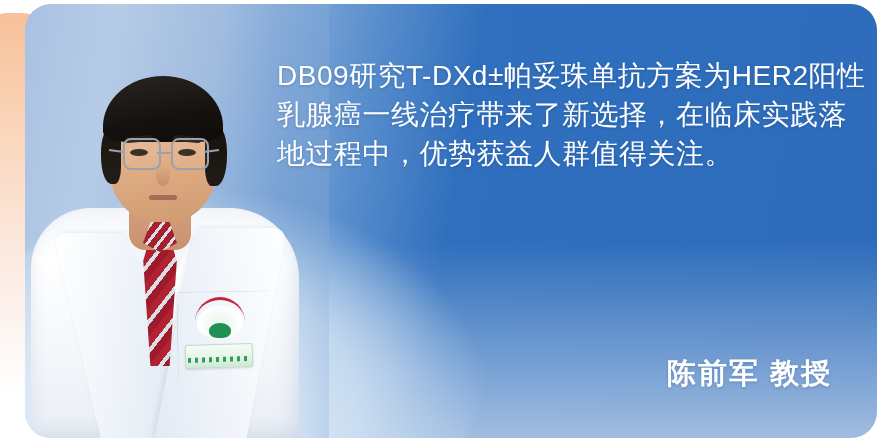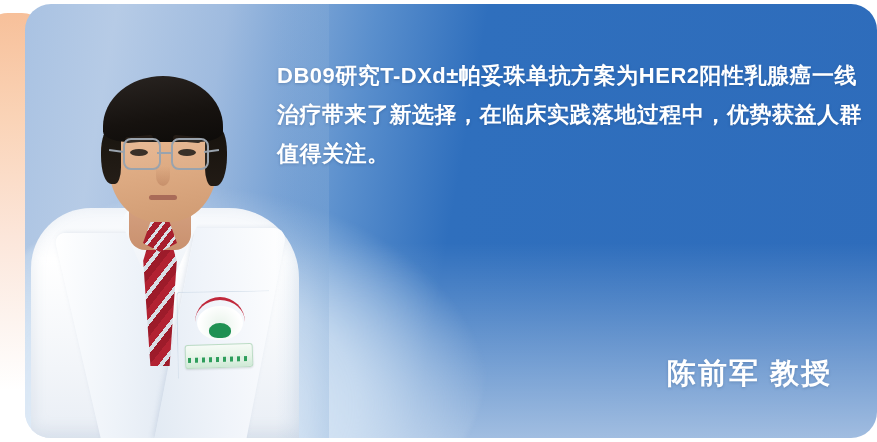--- a/index.html
+++ b/index.html
@@ -193,22 +193,22 @@
     background:linear-gradient(90deg,rgba(160,190,220,0) 0%,rgba(150,182,218,.16) 60%,rgba(140,176,216,.3) 100%);
   }
 
   
   .headline{
     position:absolute;
     left:252px;
     top:52px;
     width:590px;
     color:#ffffff;
-    font-size:22px;
-    font-weight:bold;
+    font-size:28px;
+    font-weight:normal;
     line-height:39px;
     letter-spacing:.5px;
     text-shadow:0 1px 3px rgba(20,55,100,.28);
   }
   .speaker{
     position:absolute;
     right:45px;
     bottom:46px;
     text-align:center;
     color:#ffffff;

